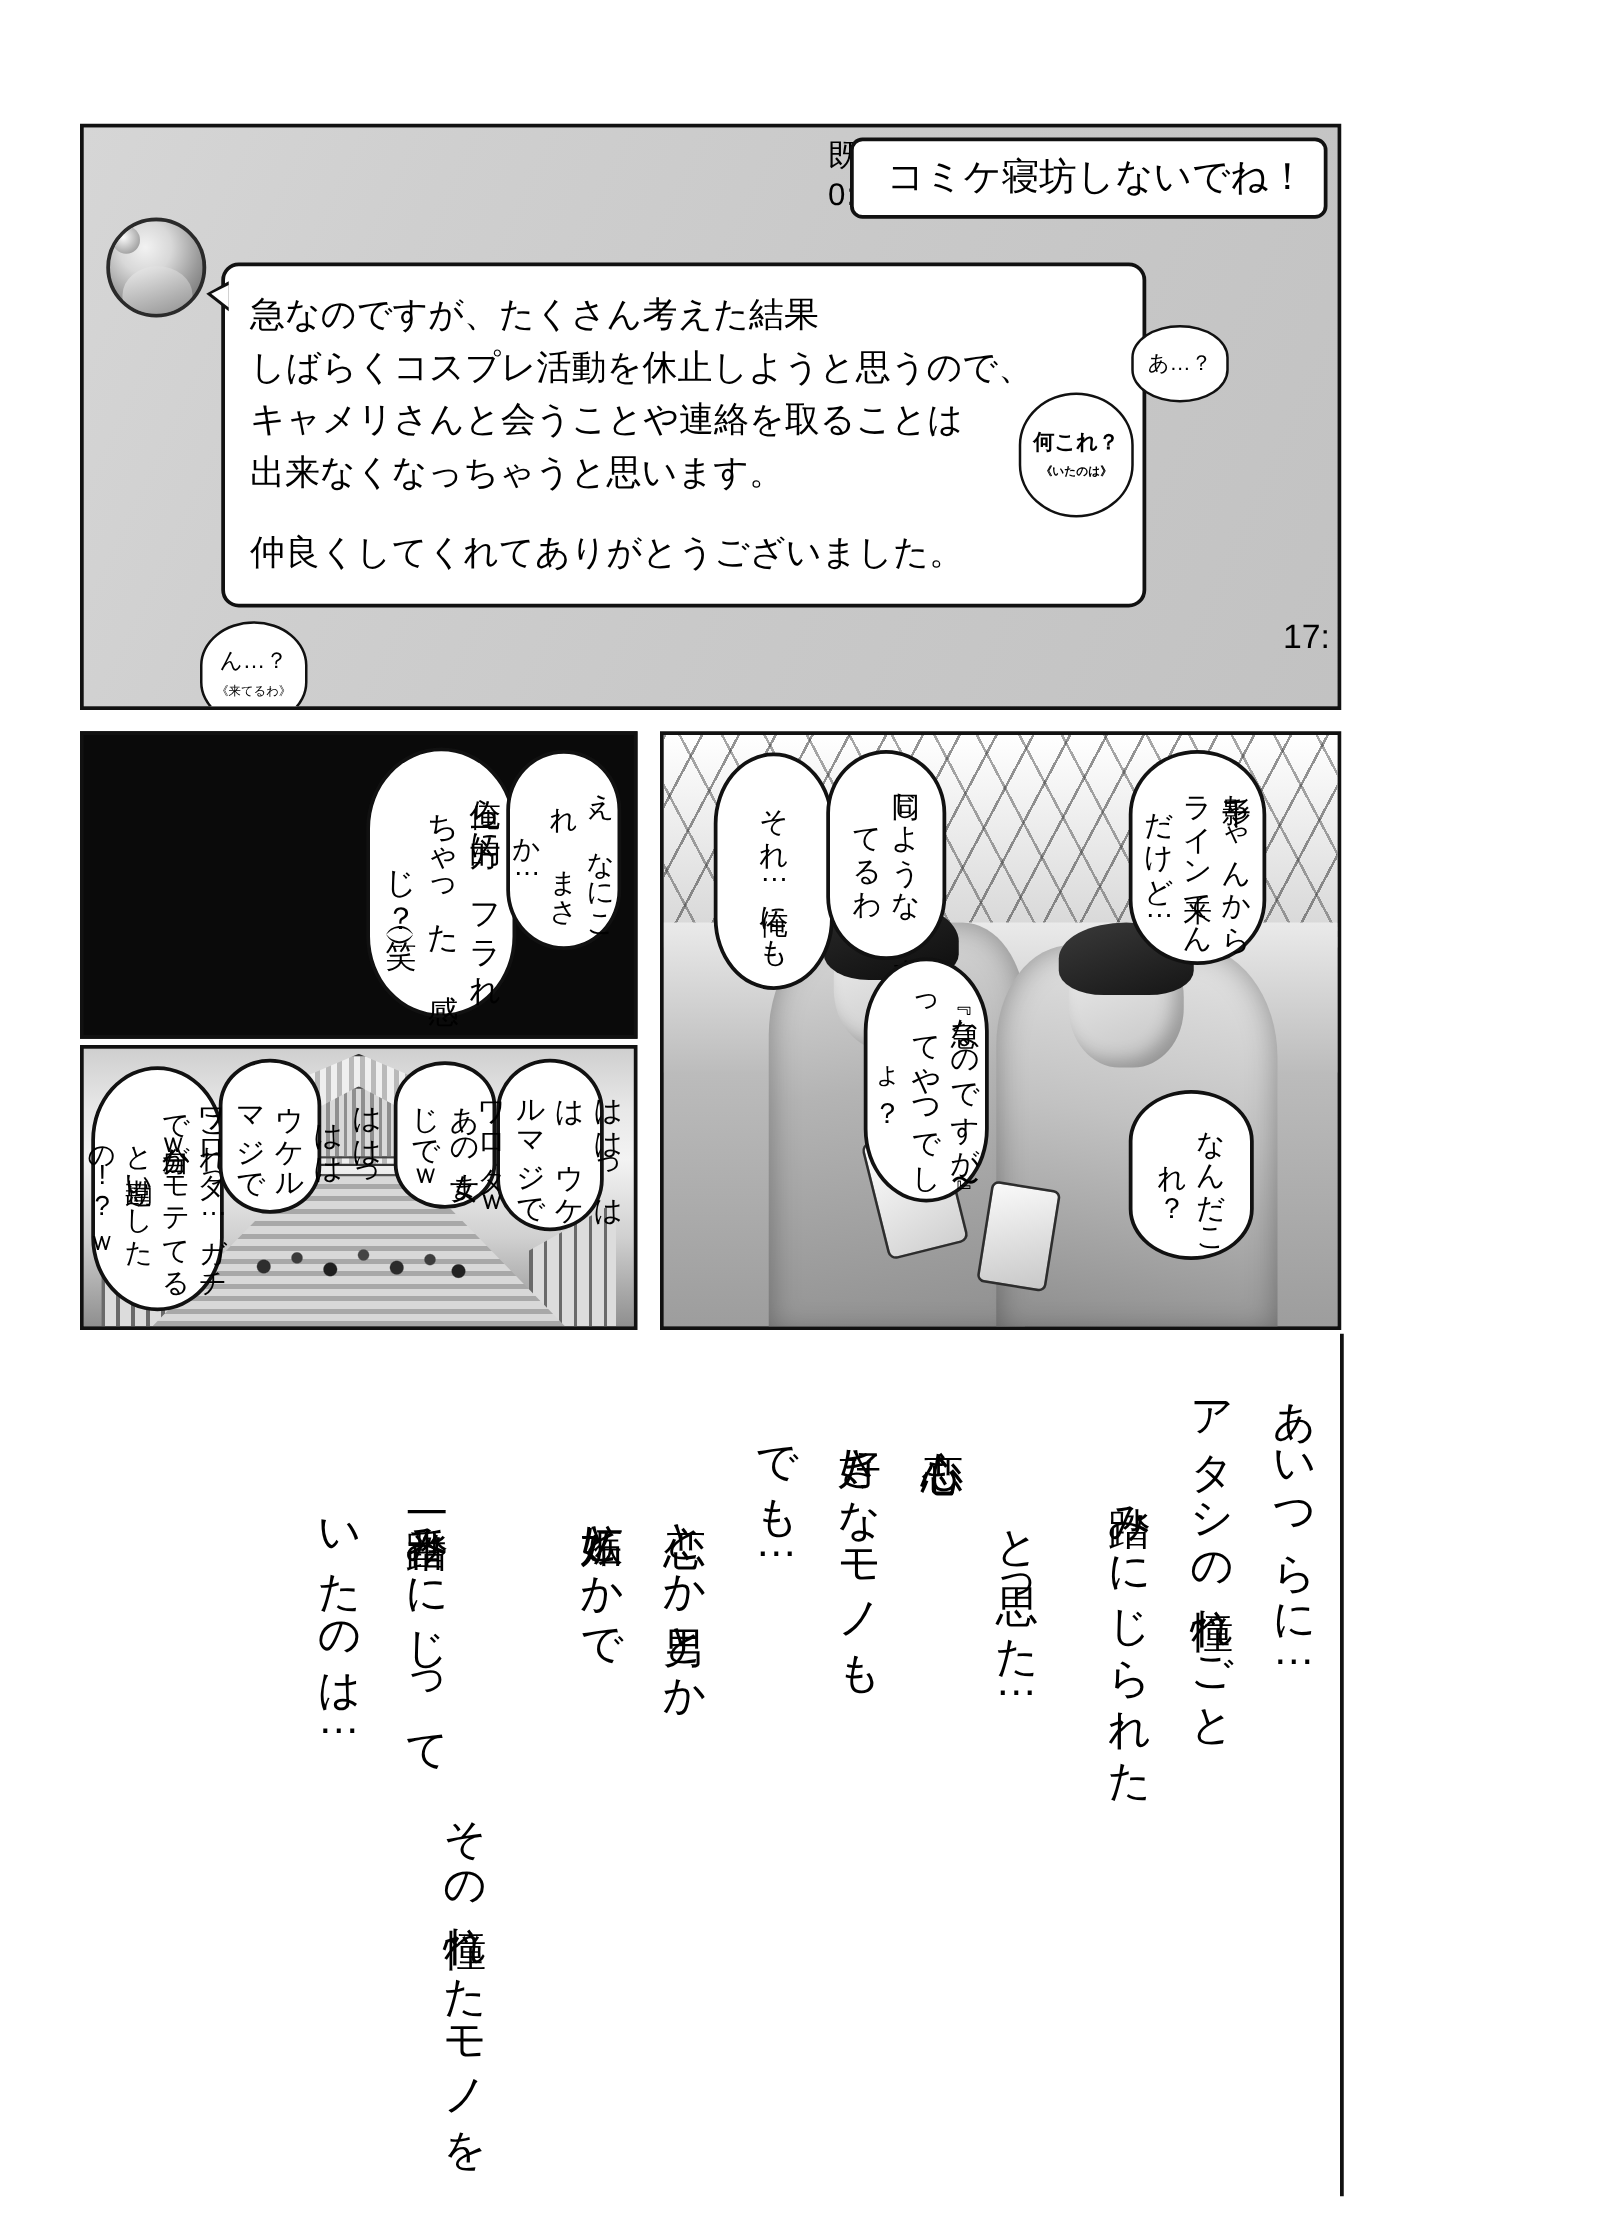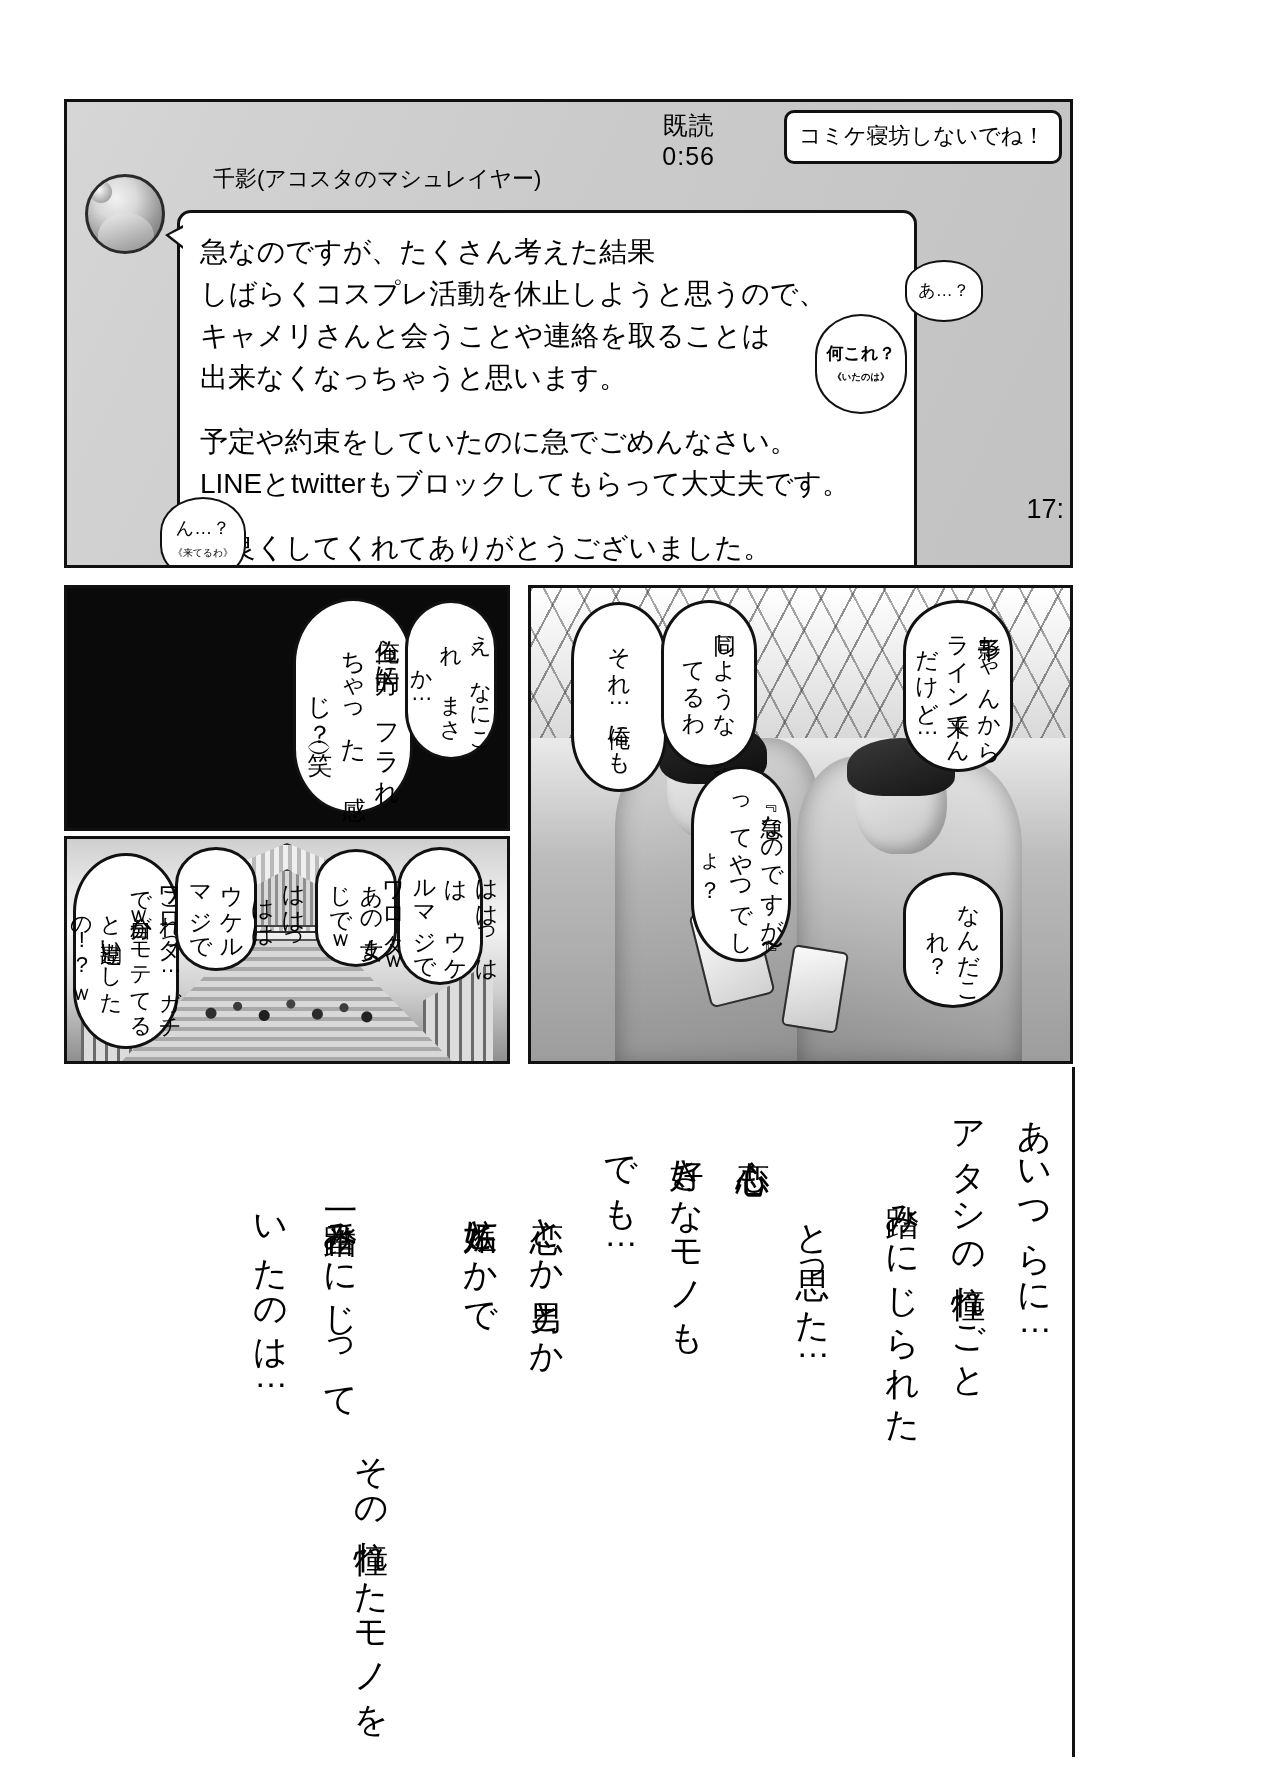--- a/index.html
+++ b/index.html
@@ -41,22 +41,22 @@
     font-size: 25px;
     letter-spacing: 1px;
   }
   .p1-read div { white-space: nowrap; }
   .bubble-right {
     position: absolute;
     right: 8px; top: 8px;
     background: #fff;
     border: 3px solid #111;
     border-radius: 10px;
-    padding: 8px 14px 10px 12px;
-    font-size: 22px;
+    padding: 8px 14px 10px 26px;
+    font-size: 30px;
     white-space: nowrap;
   }
   .p1-name {
     position: absolute;
     left: 146px; top: 62px;
     font-size: 22px;
     white-space: nowrap;
   }
   .avatar {
     position: absolute;
@@ -364,32 +364,29 @@
   <div class="panel1">
     <div class="p1-read">
       <div>既読</div>
       <div>0:56</div>
     </div>
 
     <div class="bubble-right">コミケ寝坊しないでね！</div>
 
     <div class="avatar"></div>
 
-    <div class="p1-name">千影(アコスタのマシュレイヤー)</div>
 
     <div class="msg-main">
       <div class="tail">
           <i></i>
         </div>
       <p style="white-space:pre-line">急なのですが、たくさん考えた結果
 しばらくコスプレ活動を休止しようと思うので、
 キャメリさんと会うことや連絡を取ることは
 出来なくなっちゃうと思います。</p>
-      <p style="white-space:pre-line">予定や約束をしていたのに急でごめんなさい。
-LINEとtwitterもブロックしてもらって大丈夫です。</p>
       <p style="white-space:pre-line">仲良くしてくれてありがとうございました。</p>
     </div>
 
     <div class="p1-time">17:</div>
 
     <div class="mini-bub" id="bub-a">あ…？</div>
     <div class="mini-bub" id="bub-b">
       <span>
         <span>何これ？</span><br>
         <span class="sub">《いたのは》</span>

